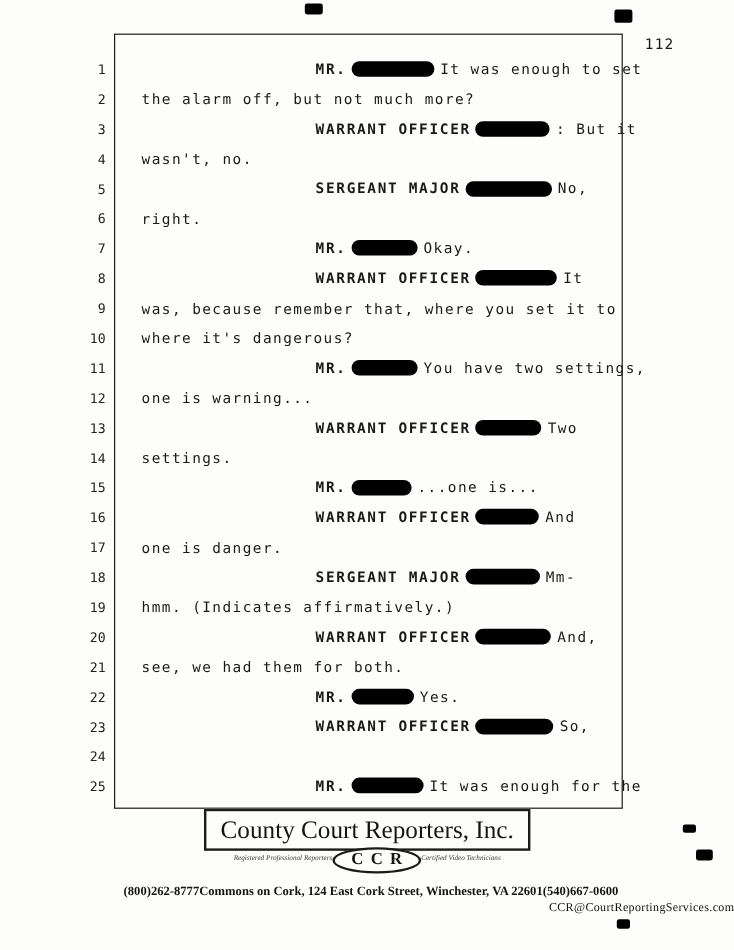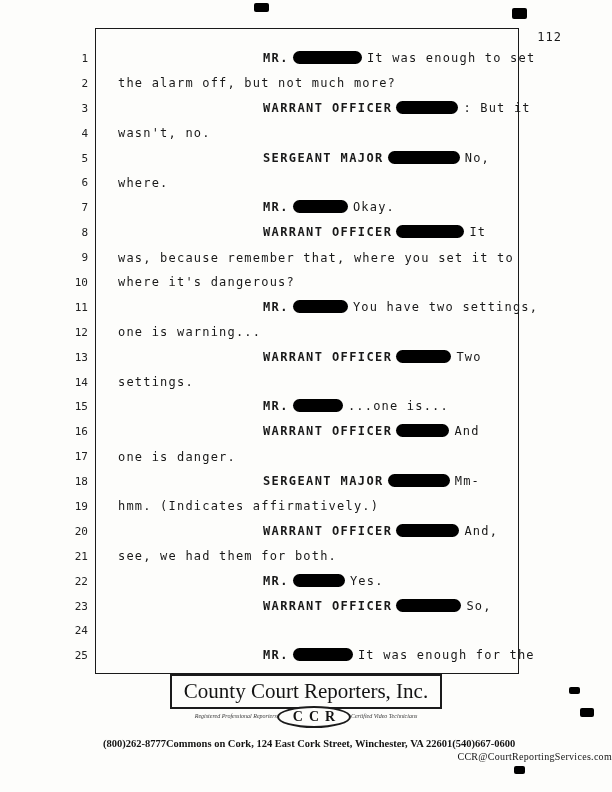--- a/index.html
+++ b/index.html
@@ -122,21 +122,21 @@
       <div class="row">
         <span class="lineno">4</span>
         <span class="linetext"><span>wasn't, no.</span></span>
       </div>
       <div class="row">
         <span class="lineno">5</span>
         <span class="linetext indent"><span class="speaker">SERGEANT MAJOR</span><span class="redaction" style="width: 72px;"></span><span>No,</span></span>
       </div>
       <div class="row">
         <span class="lineno">6</span>
-        <span class="linetext"><span>where.</span></span>
+        <span class="linetext"><span>right.</span></span>
       </div>
       <div class="row">
         <span class="lineno">7</span>
         <span class="linetext indent"><span class="speaker">MR.</span><span class="redaction" style="width: 55px;"></span><span>Okay.</span></span>
       </div>
       <div class="row">
         <span class="lineno">8</span>
         <span class="linetext indent"><span class="speaker">WARRANT OFFICER</span><span class="redaction" style="width: 68px;"></span><span>It</span></span>
       </div>
       <div class="row">

